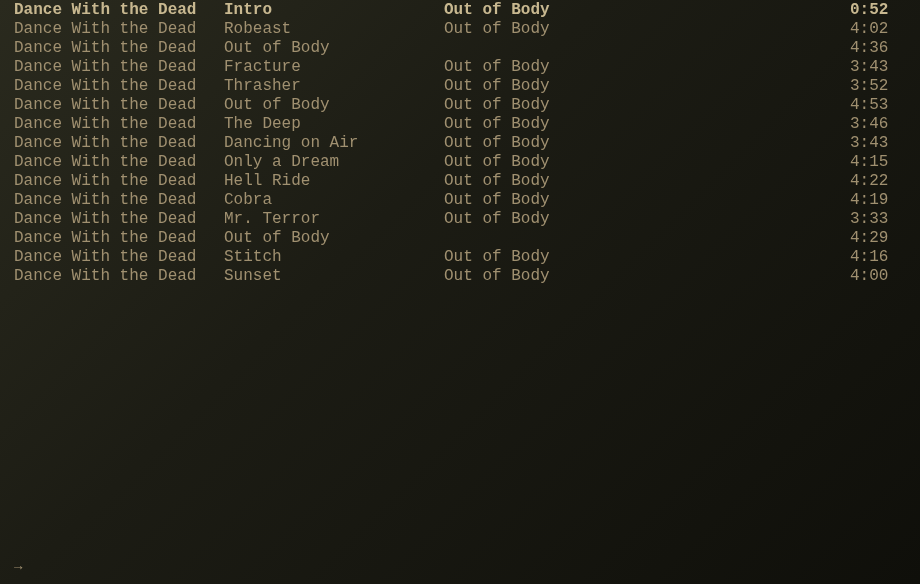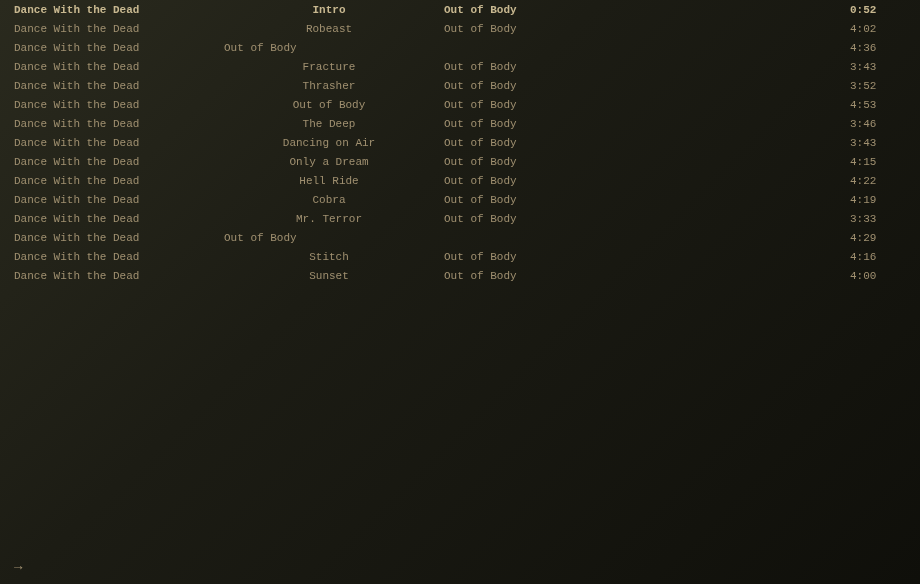--- a/index.html
+++ b/index.html
@@ -21,21 +21,21 @@
     .track-list {
       width: 100%;
       padding: 0;
     }
 
     .track-row {
       display: flex;
       align-items: center;
       padding: 2px 10px 2px 14px;
       height: 19px;
-      font-size: 11px;
+      font-size: 16px;
       color: #a09070;
     }
 
     .track-row.header {
       color: #c8b890;
       font-weight: bold;
     }
 
     .col-artist {
       width: 200px;
@@ -43,21 +43,20 @@
       white-space: nowrap;
       overflow: hidden;
     }
 
     .col-title {
       width: 220px;
       flex-shrink: 0;
       white-space: nowrap;
       overflow: hidden;
       padding-left: 10px;
-      text-align: center;
     }
 
     .col-album {
       flex: 1;
       white-space: nowrap;
       overflow: hidden;
       padding-left: 10px;
     }
 
     .col-duration {

